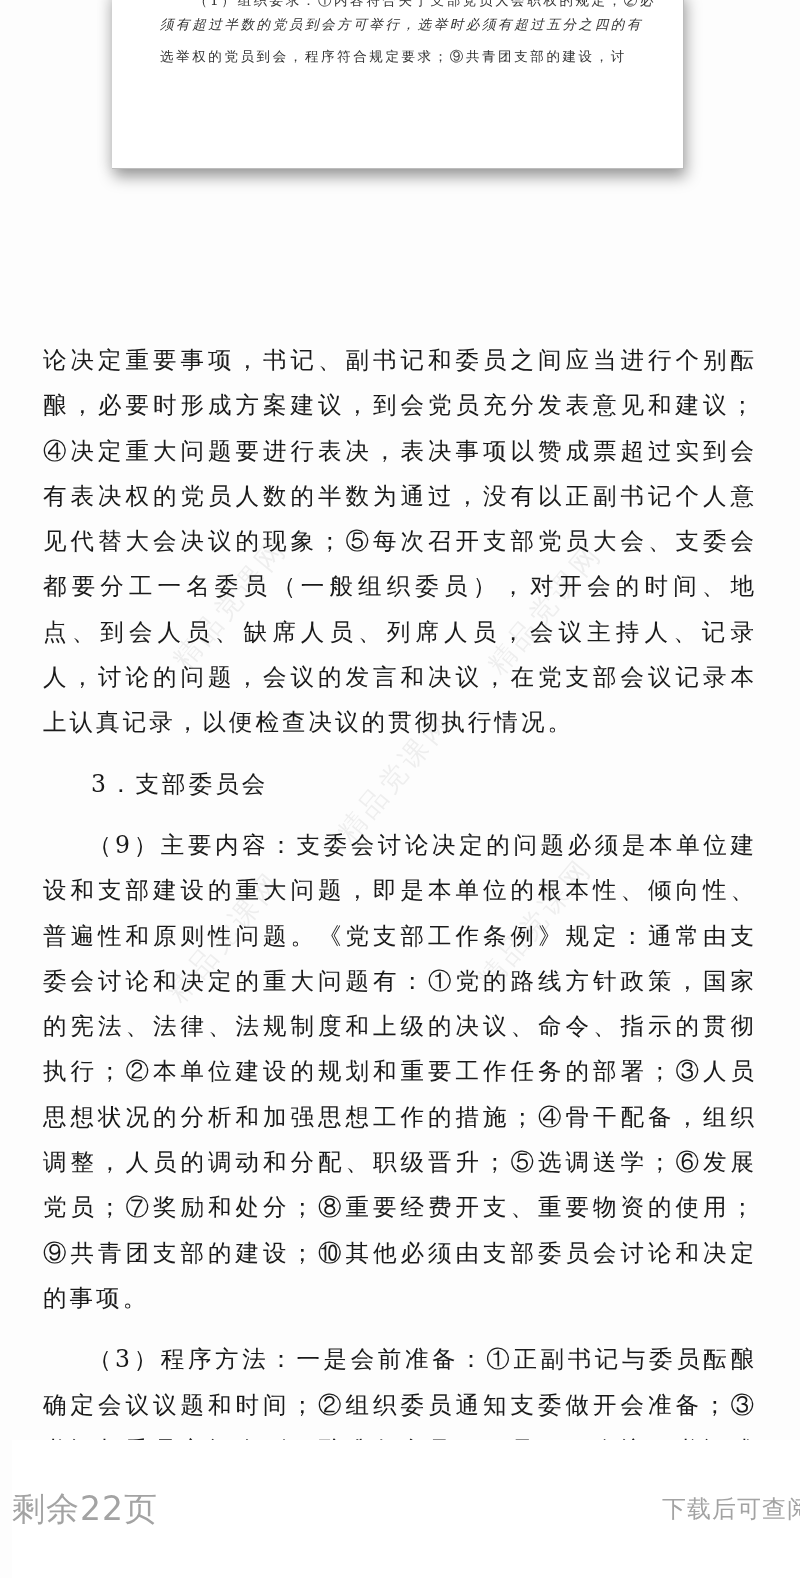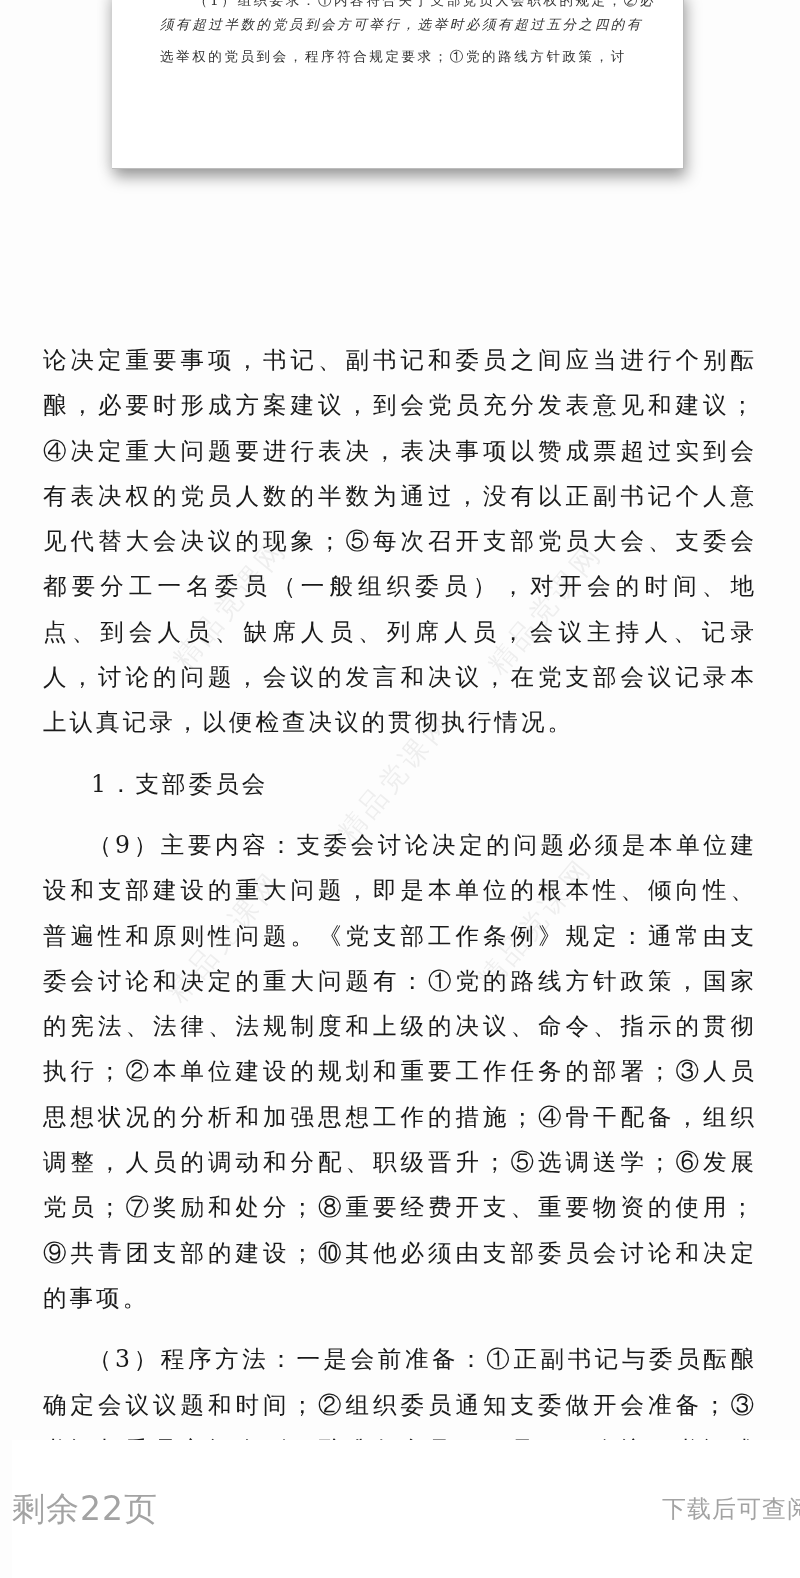--- a/index.html
+++ b/index.html
@@ -99,32 +99,32 @@
     letter-spacing: 1px;
     cursor: pointer;
   }
 </style>
 </head>
 <body>
 
 <div class="preview-card">
   <div class="card-line l0">（1）组织要求：①内容符合关于支部党员大会职权的规定；②必</div>
   <div class="card-line l1">须有超过半数的党员到会方可举行，选举时必须有超过五分之四的有</div>
-  <div class="card-line l2">选举权的党员到会，程序符合规定要求；①党的路线方针政策，讨</div>
+  <div class="card-line l2">选举权的党员到会，程序符合规定要求；⑨共青团支部的建设，讨</div>
 </div>
 
 <div class="watermark" style="left:150px;top:585px;">精品党课网</div>
 <div class="watermark" style="left:465px;top:590px;">精品党课网</div>
 <div class="watermark" style="left:315px;top:758px;">精品党课网</div>
 <div class="watermark" style="left:145px;top:918px;">精品党课网</div>
 <div class="watermark" style="left:455px;top:905px;">精品党课网</div>
 
 <div class="body-text">
   <p>论决定重要事项，书记、副书记和委员之间应当进行个别酝酿，必要时形成方案建议，到会党员充分发表意见和建议；④决定重大问题要进行表决，表决事项以赞成票超过实到会有表决权的党员人数的半数为通过，没有以正副书记个人意见代替大会决议的现象；⑤每次召开支部党员大会、支委会都要分工一名委员（一般组织委员），对开会的时间、地点、到会人员、缺席人员、列席人员，会议主持人、记录人，讨论的问题，会议的发言和决议，在党支部会议记录本上认真记录，以便检查决议的贯彻执行情况。</p>
-  <p class="heading">1．支部委员会</p>
+  <p class="heading">3．支部委员会</p>
   <p class="indent">（9）主要内容：支委会讨论决定的问题必须是本单位建设和支部建设的重大问题，即是本单位的根本性、倾向性、普遍性和原则性问题。《党支部工作条例》规定：通常由支委会讨论和决定的重大问题有：①党的路线方针政策，国家的宪法、法律、法规制度和上级的决议、命令、指示的贯彻执行；②本单位建设的规划和重要工作任务的部署；③人员思想状况的分析和加强思想工作的措施；④骨干配备，组织调整，人员的调动和分配、职级晋升；⑤选调送学；⑥发展党员；⑦奖励和处分；⑧重要经费开支、重要物资的使用；⑨共青团支部的建设；⑩其他必须由支部委员会讨论和决定的事项。</p>
   <p class="indent">（3）程序方法：一是会前准备：①正副书记与委员酝酿确定会议议题和时间；②组织委员通知支委做开会准备；③书记与委员之间个别酝酿准备意见。二是召开会议：书记或副书记主持，①组织委员统</p>
 </div>
 
 <div class="footer-banner">
   <span class="remaining">剩余22页</span>
   <span class="gap"></span>
   <span class="download">下载后可查阅</span>
 </div>
 

